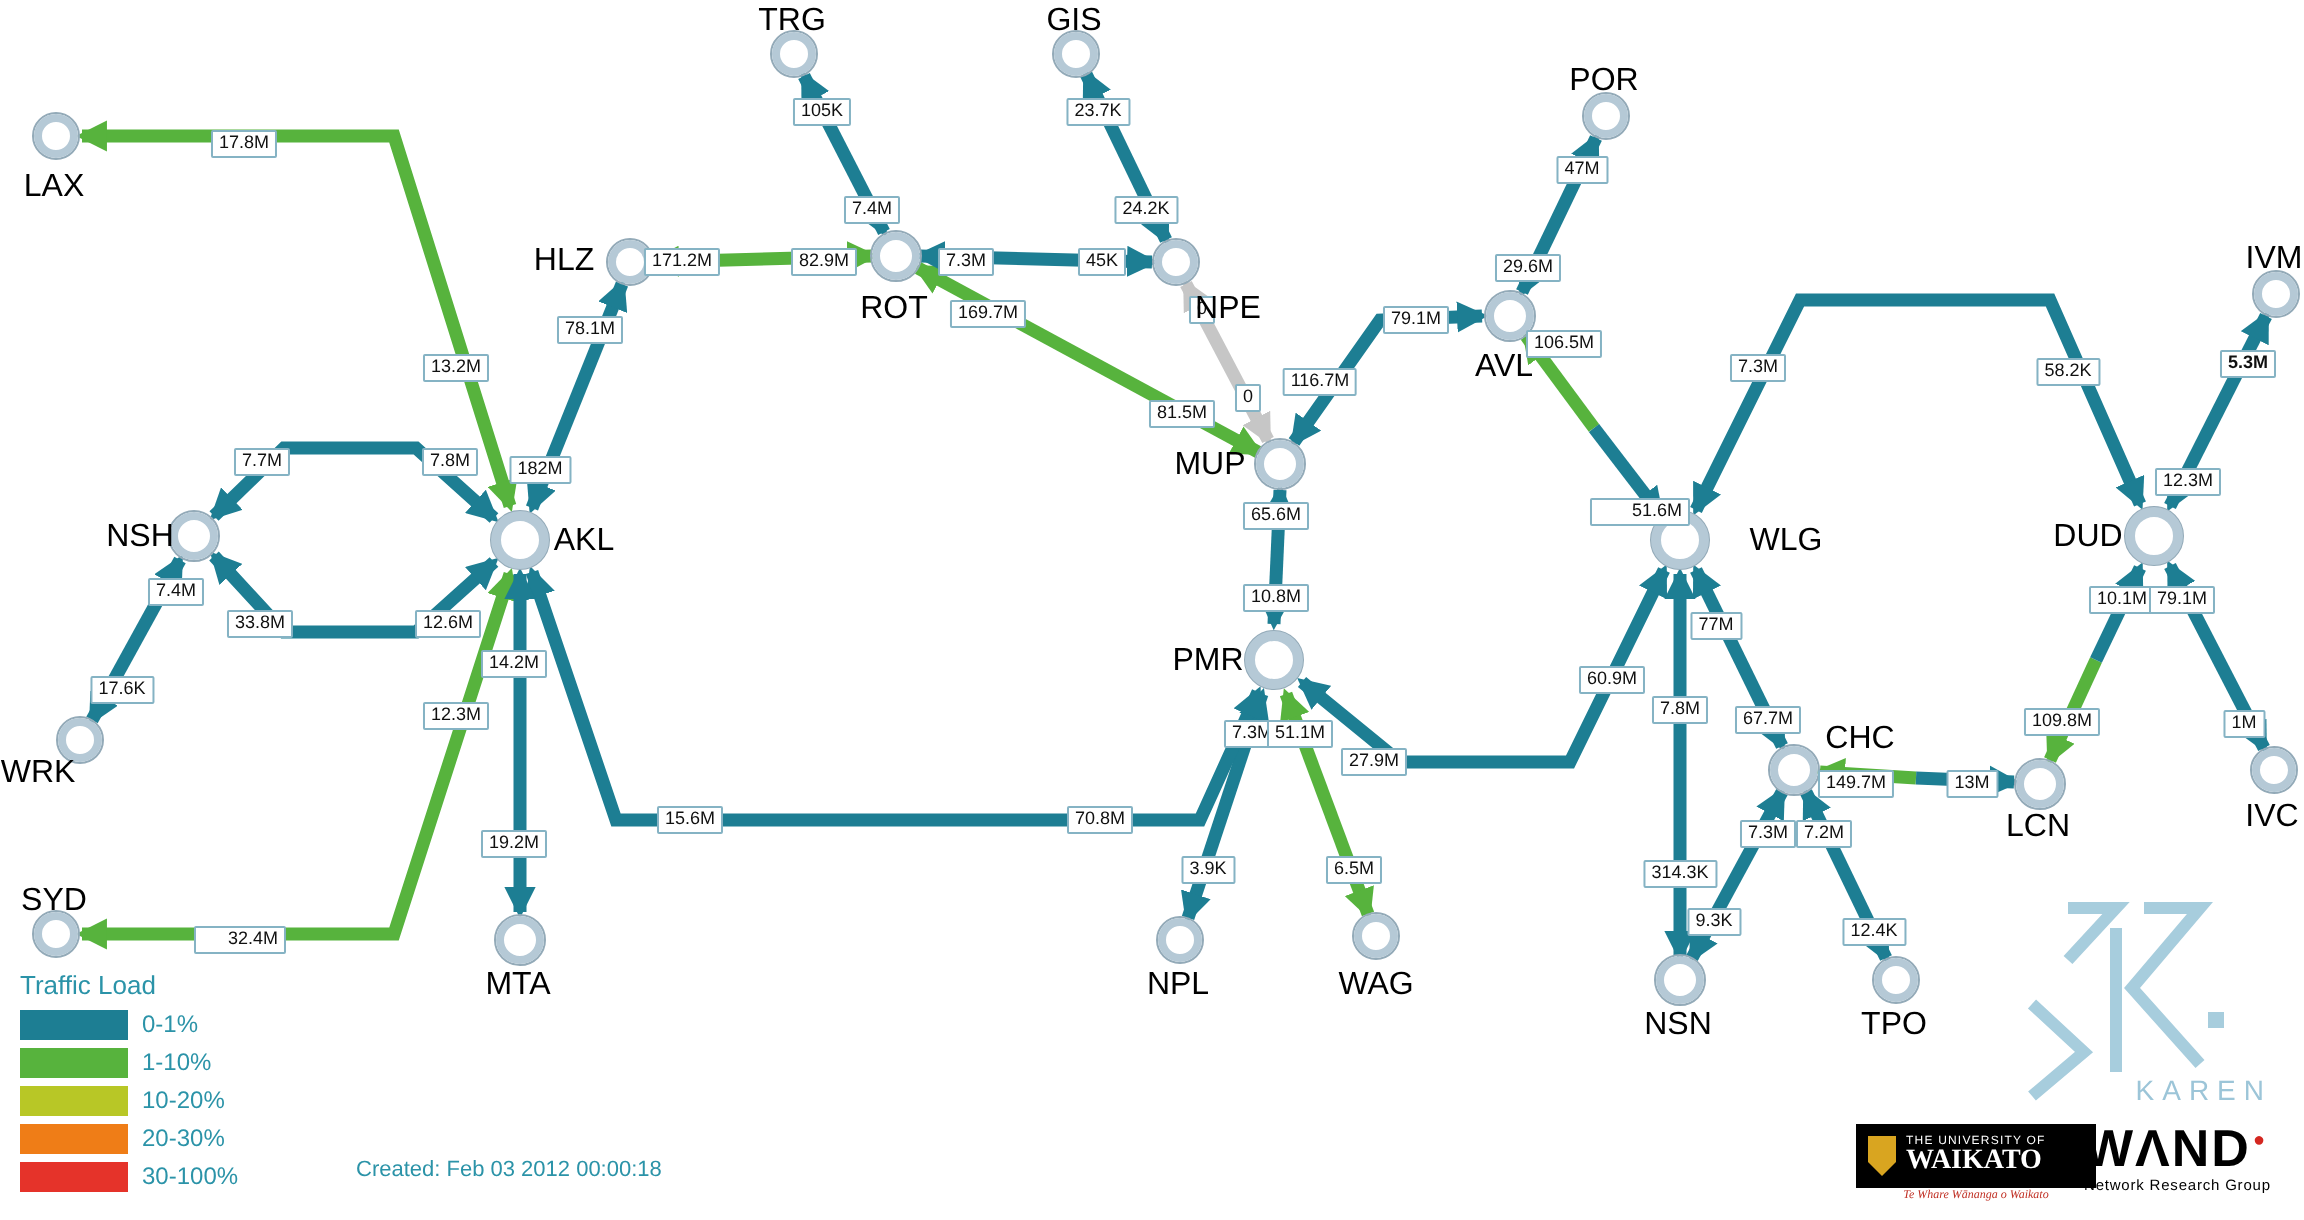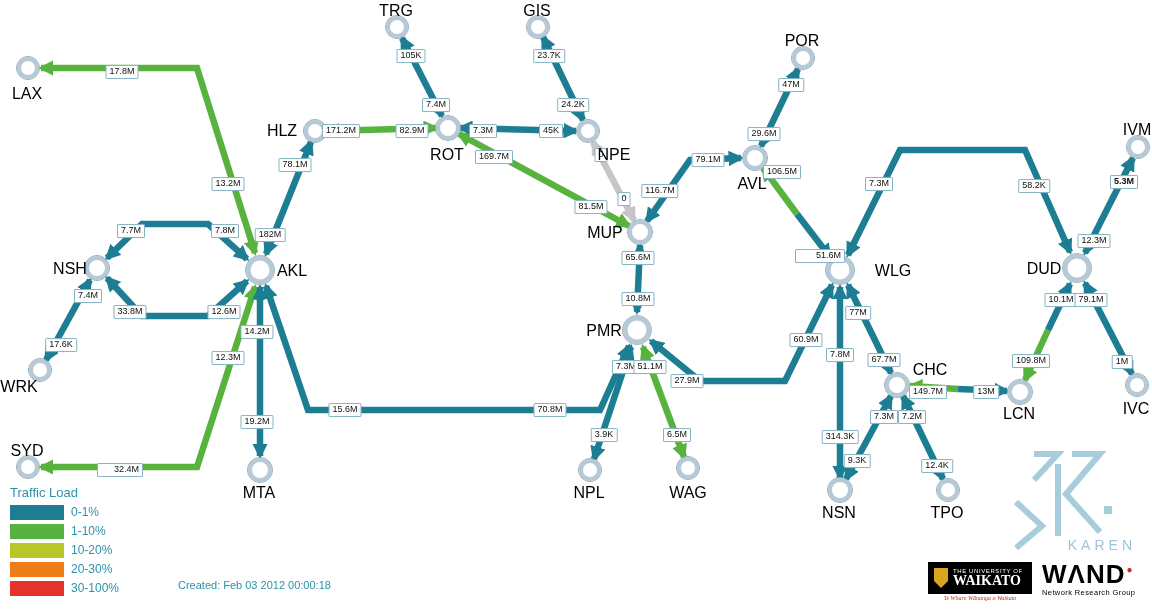--- a/index.html
+++ b/index.html
@@ -12,21 +12,21 @@
          white-space:nowrap;border-radius:1px;}
   .nlabel{position:absolute;transform:translate(-50%,-50%);font-size:16px;color:#000;
           white-space:nowrap;}
   .legend{position:absolute;left:10px;top:485px;}
   .legend-title{font-size:13px;color:#2b93a8;margin-bottom:5px;}
   .legend-row{display:flex;height:19px;}
   .swatch{width:54px;height:15px;margin-right:7px;}
   .legend-label{font-size:12px;color:#2b93a8;}
   .created{position:absolute;left:178px;top:579px;font-size:11px;color:#2b93a8;}
   .karen-svg{position:absolute;left:1000px;top:450px;}
-  .waikato{position:absolute;left:928px;top:562px;width:104px;}
+  .waikato{position:absolute;left:928px;top:562px;width:120px;}
   .waikato-box{background:#000;display:flex;align-items:center;gap:5px;padding:3px 6px;height:26px;}
   .crest{width:14px;height:20px;background:#d9a520;
          clip-path:polygon(0 0,100% 0,100% 65%,50% 100%,0 65%);}
   .wk-top{color:#fff;font-size:6px;letter-spacing:.6px;}
   .wk-main{color:#fff;font-family:"Liberation Serif",serif;font-size:14px;font-weight:bold;line-height:1;}
   .wk-sub{color:#c03024;font-size:6px;font-style:italic;font-family:"Liberation Serif",serif;
           text-align:center;margin-top:1px;}
   .wand{position:absolute;left:1042px;top:561px;color:#000;}
   .wand-name{font-size:26px;font-weight:bold;letter-spacing:1px;line-height:1;}
   .wand-dot{color:#d42720;font-size:10px;vertical-align:super;margin-left:1px;}

